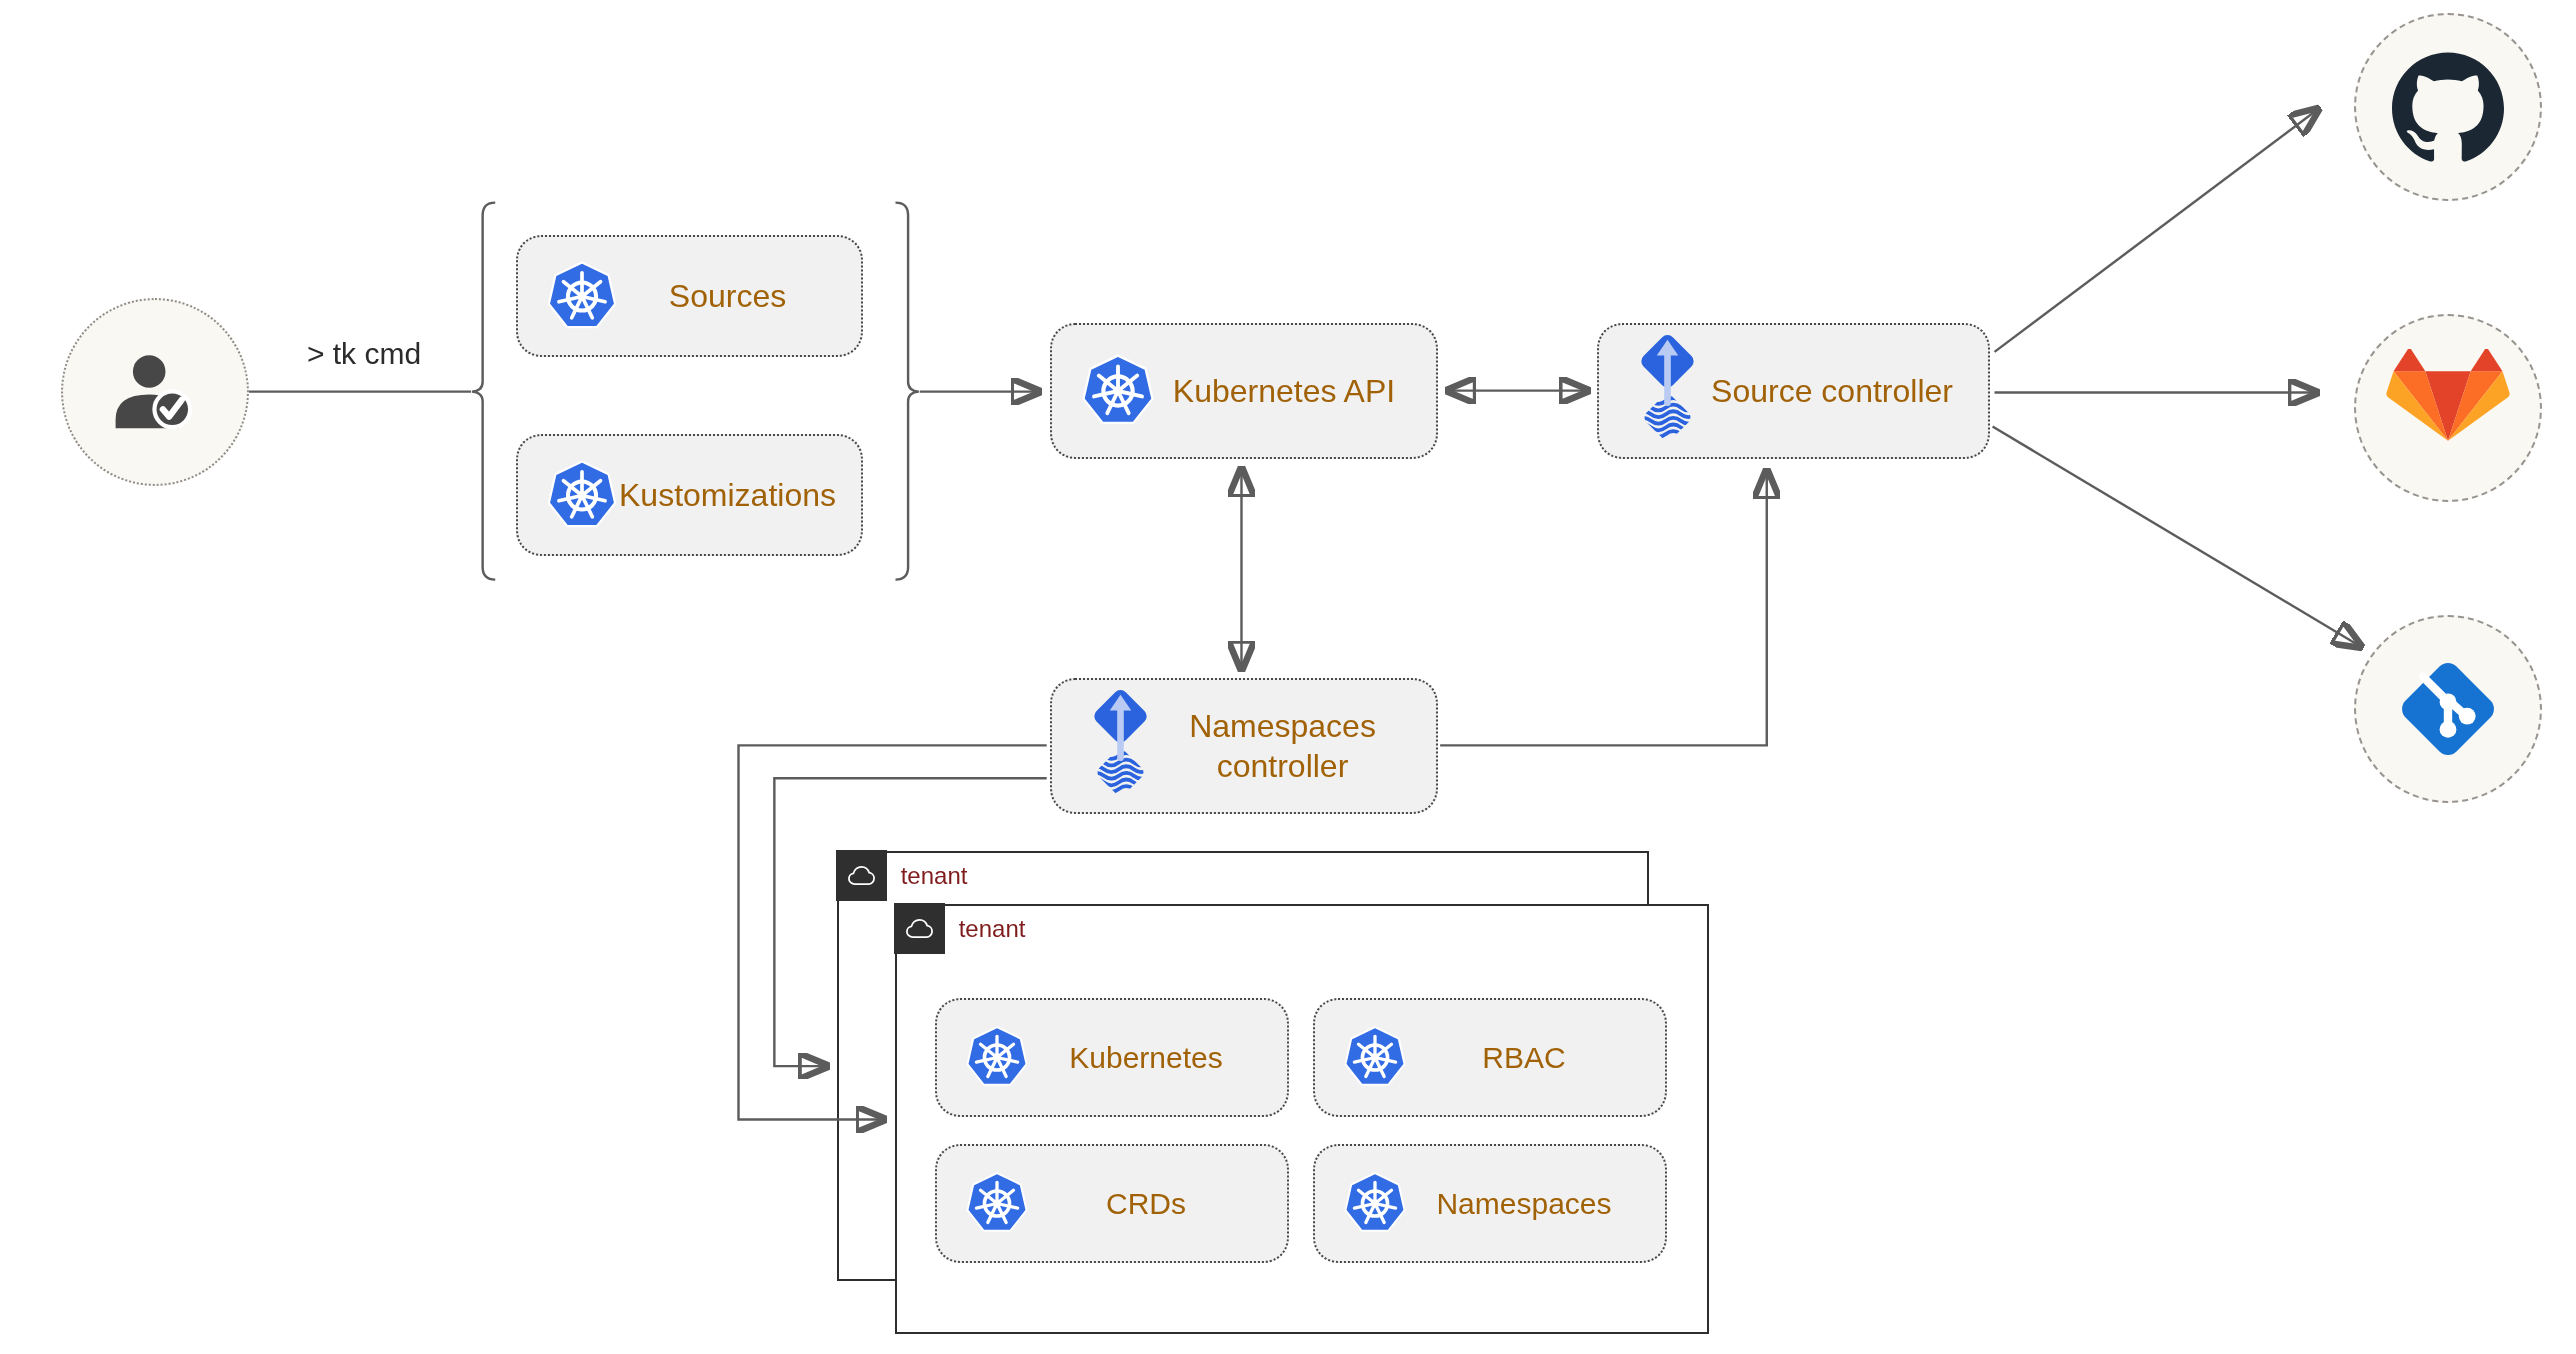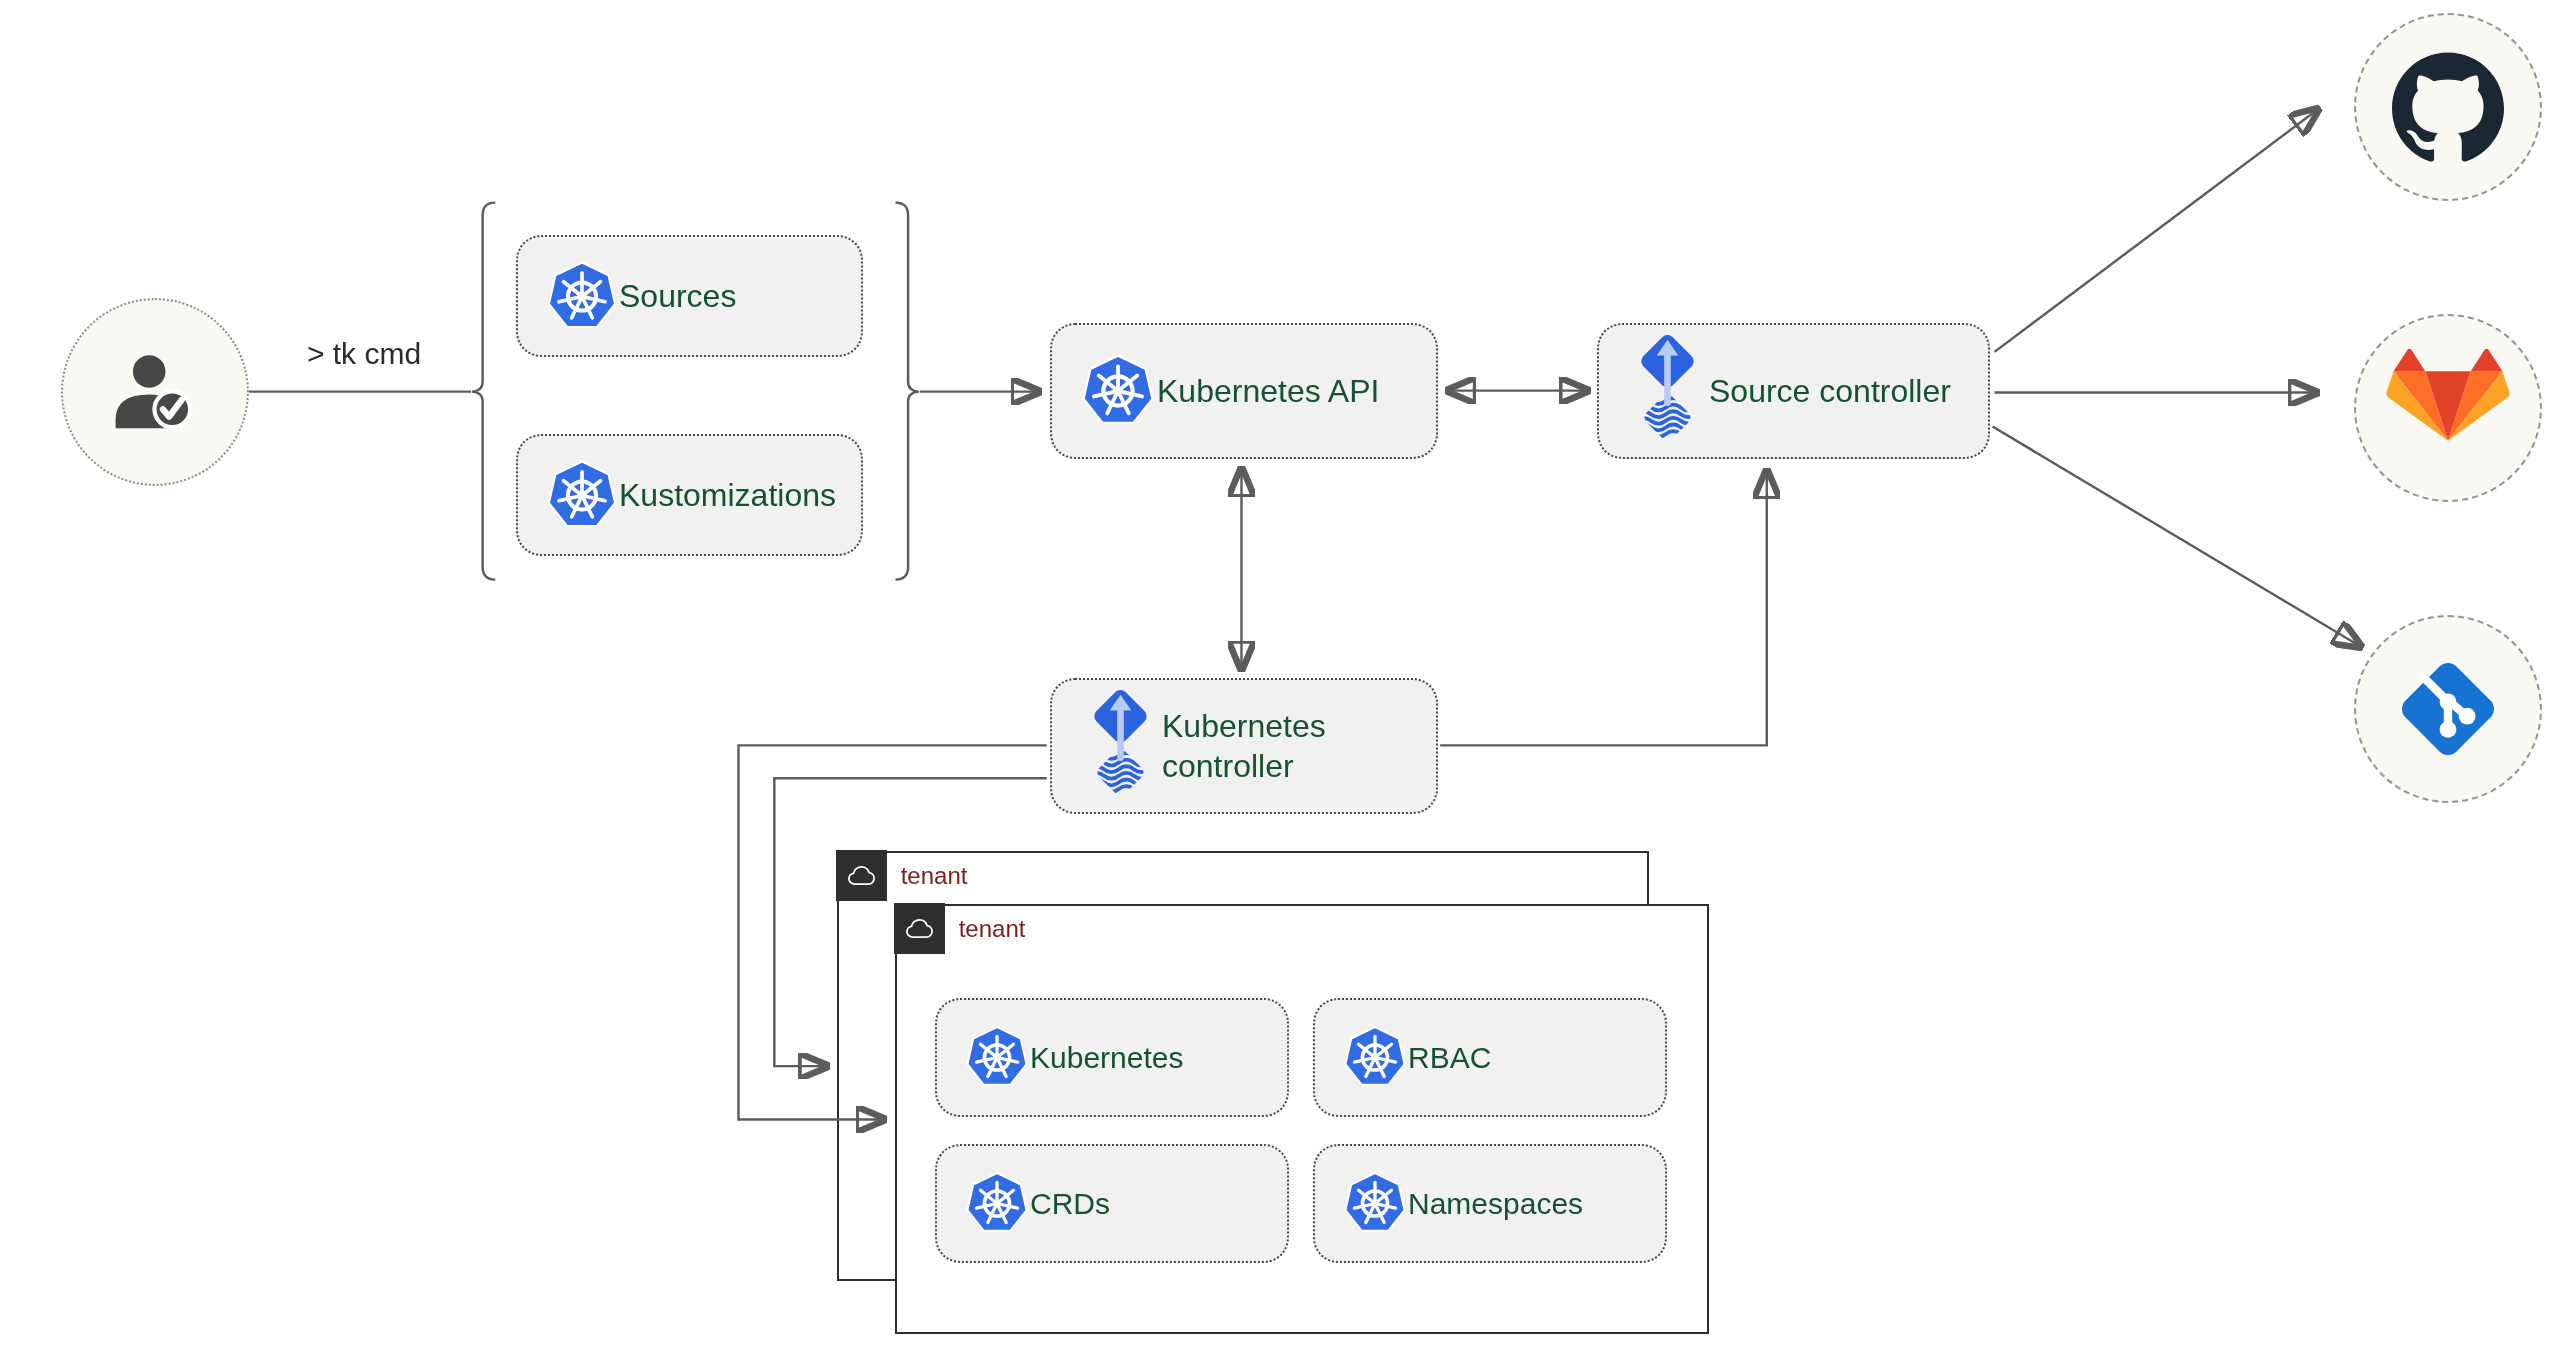--- a/index.html
+++ b/index.html
@@ -5,21 +5,21 @@
   html,body{margin:0;padding:0;background:#ffffff;}
   .canvas{position:relative;width:2576px;height:1355px;background:#ffffff;
           font-family:"Liberation Sans","DejaVu Sans",sans-serif;overflow:hidden;}
   svg.overlay{position:absolute;left:0;top:0;width:2576px;height:1355px;z-index:6;pointer-events:none;}
   svg.overlay path{stroke:#5c5c5c;stroke-width:2.5;fill:none;}
 
   
   .kbox{position:absolute;display:flex;align-items:center;background:#f1f1f1;
         border:2.4px dotted #474747;border-radius:25px;box-sizing:border-box;z-index:4;}
   .kbox .icon{margin-left:27px;flex:0 0 auto;display:flex;}
-  .kbox .lbl{flex:1;font-size:32px;color:#14532d;padding-right:25px;line-height:1.25;}
+  .kbox .lbl{flex:1;text-align:center;font-size:32px;color:#a16207;padding-right:25px;line-height:1.25;}
   .kbox .lbl.two{padding-right:33px;}
 
   .cmd{position:absolute;left:262px;top:337px;width:204px;text-align:center;
        font-size:30px;color:#2b2b2b;z-index:4;}
 
   
   .circle{position:absolute;width:188px;height:188px;border-radius:50%;
           display:flex;align-items:center;justify-content:center;
           box-sizing:border-box;background:#faf8f3;z-index:4;}
   .circle.dotted{border:2.4px dotted #8f8c87;}
@@ -174,21 +174,21 @@
     </span>
     <span class="lbl">Kubernetes API</span>
   </div>
 
   <div class="kbox" style="left:1050px;top:678px;width:388px;height:136px;">
     <span class="icon">
       <svg width="83" height="116" viewBox="0 0 86 120">
           <use href="#sym-flux"></use>
         </svg>
     </span>
-    <span class="lbl two">Kubernetes controller</span>
+    <span class="lbl two">Namespaces controller</span>
   </div>
 
   <div class="circle dashed" style="left:2354px;top:12.6px;">
     <svg width="112" height="112" viewBox="0 0 116 116">
         <use href="#sym-github"></use>
       </svg>
   </div>
   <div class="circle dashed" style="left:2354px;top:314px;">
     <svg width="124" height="118" viewBox="0 0 128 122">
         <use href="#sym-gitlab"></use>

